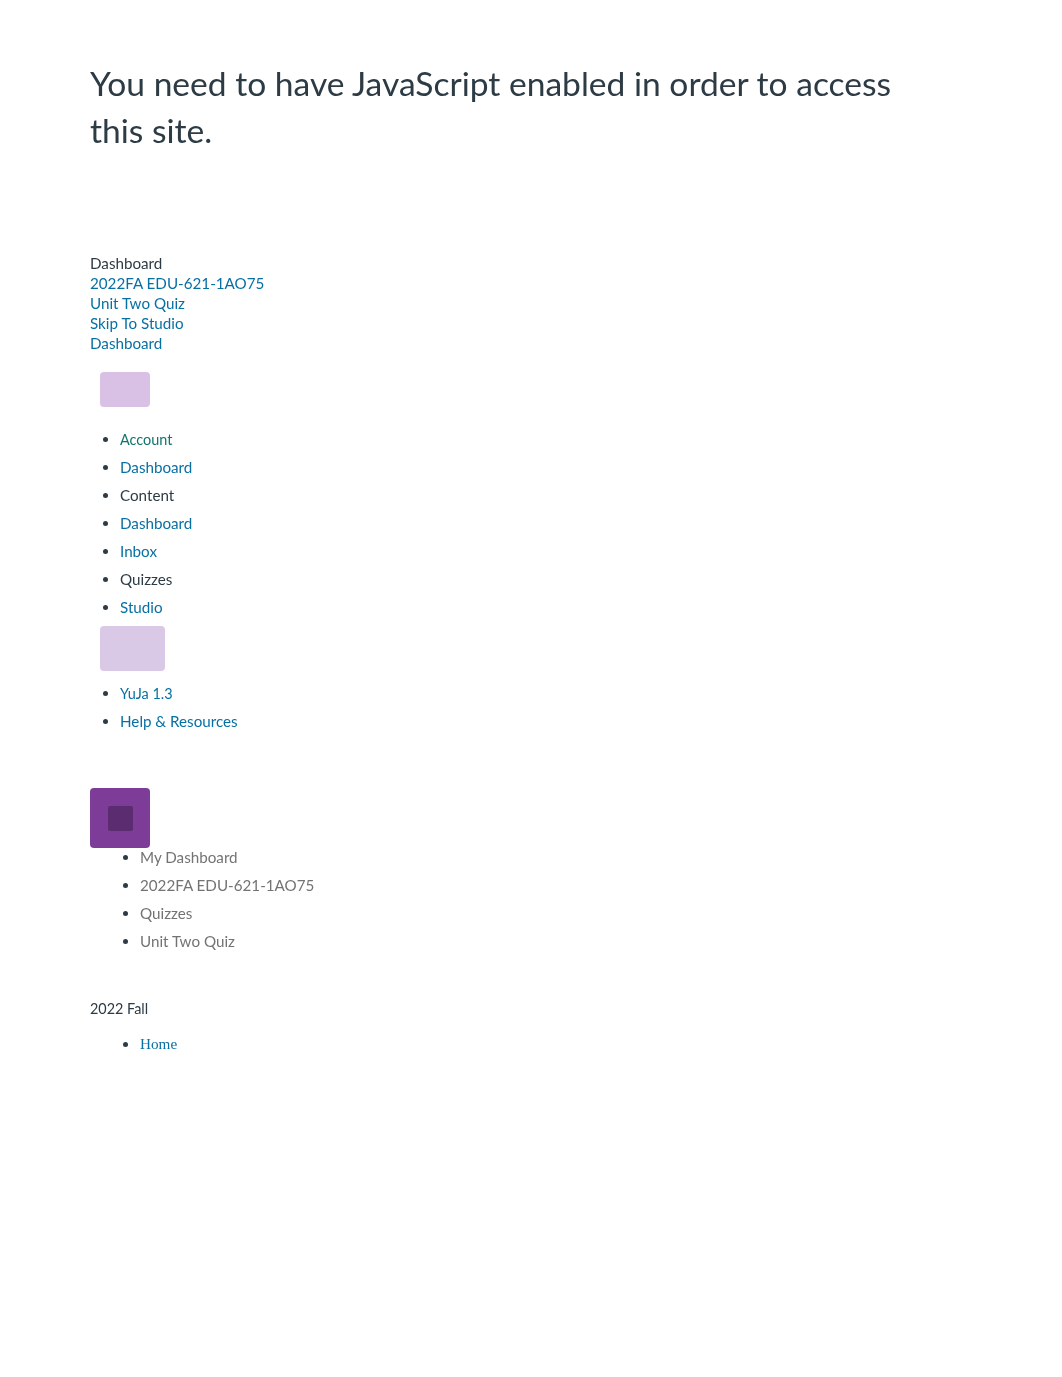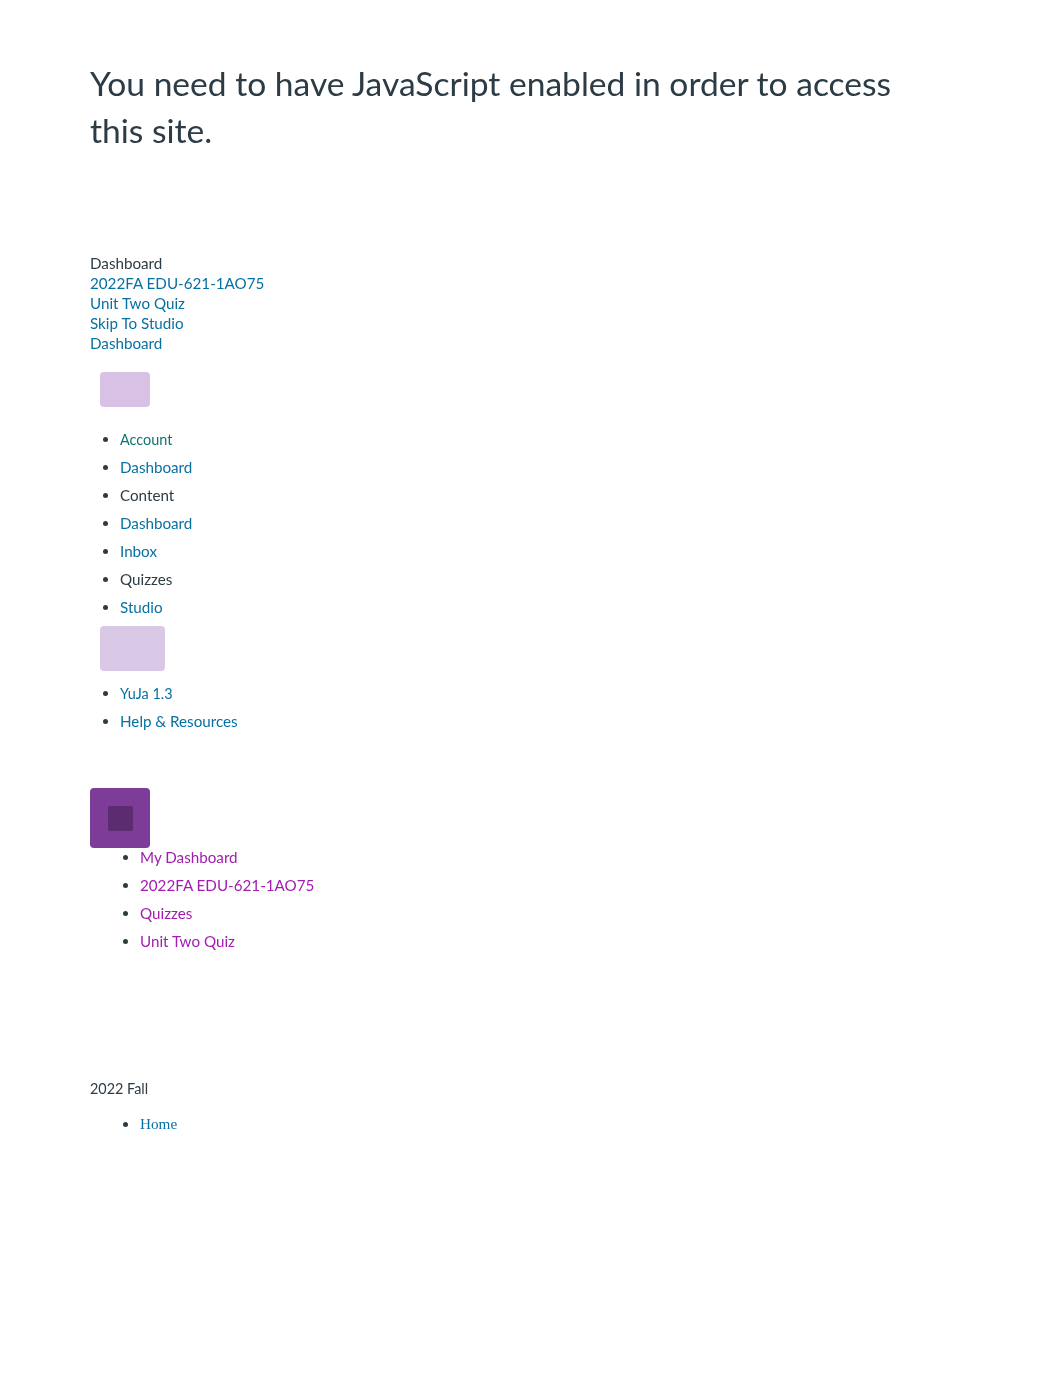--- a/index.html
+++ b/index.html
@@ -142,26 +142,25 @@
       list-style: disc;
       padding-left: 50px;
     }
 
     .secondary-nav ul li {
       margin-bottom: 10px;
       font-size: 0.95em;
     }
 
     .secondary-nav ul li a {
-      color: #a21caf;
+      color: #737373;
       text-decoration: none;
     }
 
     .course-section {
-      margin-top: 80px;
       padding-left: 90px;
     }
 
     .course-year {
       color: #2d3b45;
       font-size: 0.9em;
       margin-bottom: 16px;
     }
 
     .course-nav ul {

